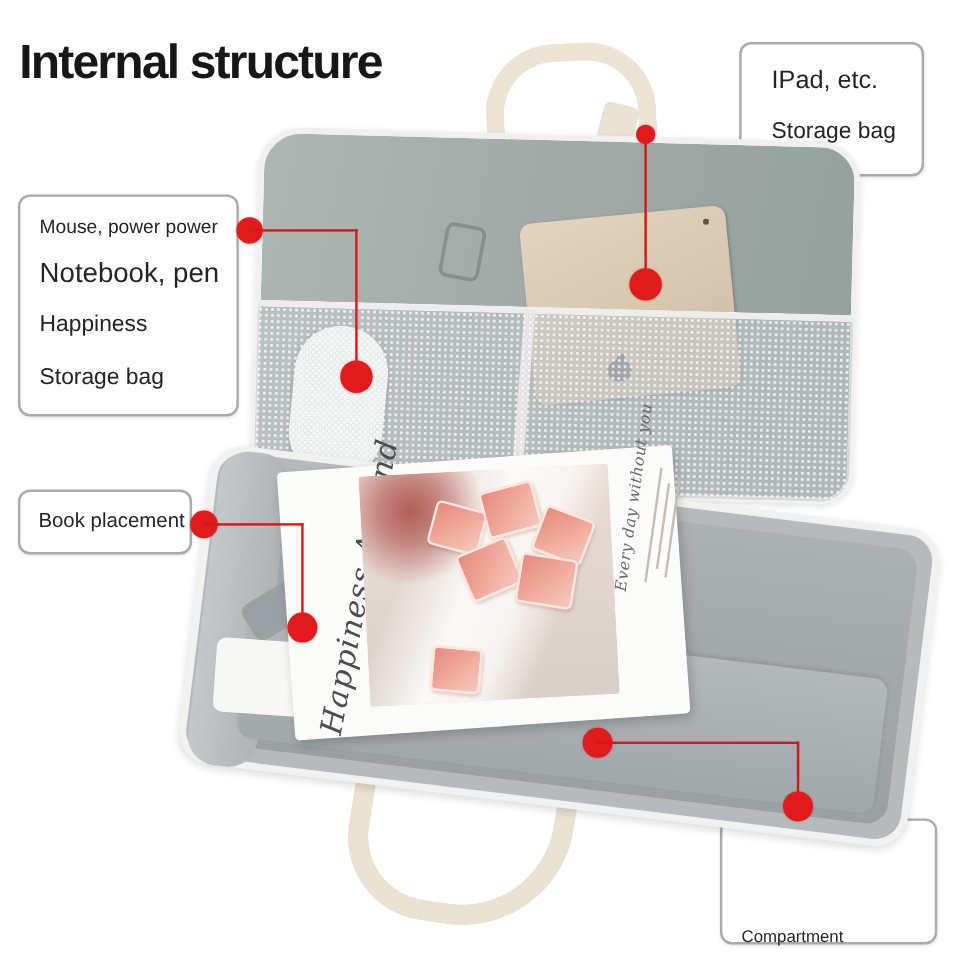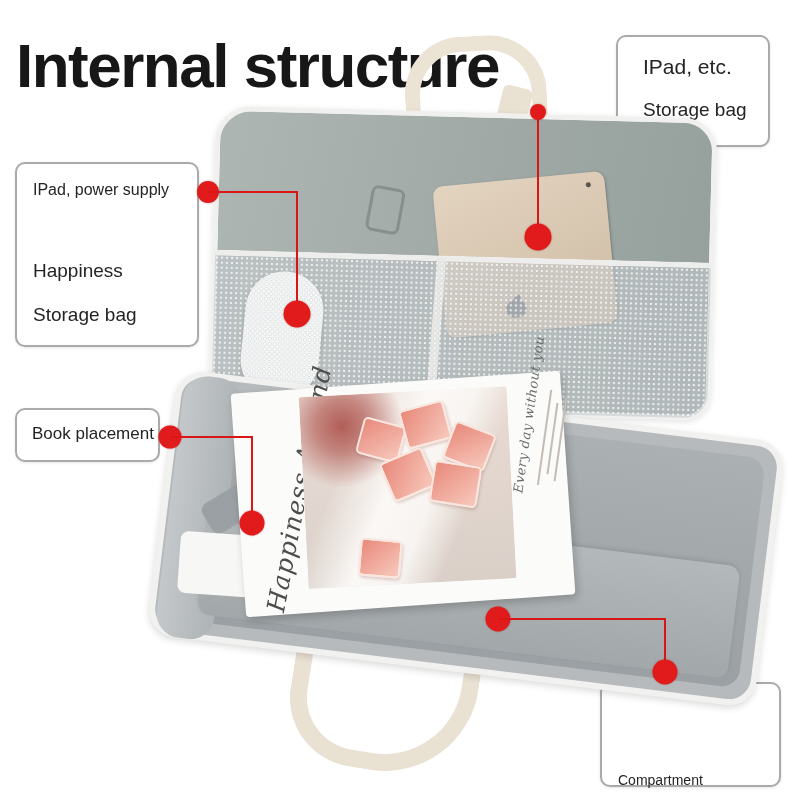--- a/index.html
+++ b/index.html
@@ -2,21 +2,21 @@
 <html><head>
 <meta charset="utf-8">
 <style>
   html,body{margin:0;padding:0;background:#ffffff;}
   #stage{
     position:relative;width:800px;height:800px;background:#ffffff;overflow:hidden;
     font-family:"Liberation Sans", sans-serif;color:#222;
   }
   
   .page-title{
-    position:absolute;left:16px;top:30px;font-size:62px;font-weight:bold;
+    position:absolute;left:16px;top:30px;font-size:40px;font-weight:bold;
     letter-spacing:-1.5px;color:#171717;
   }
   
   .callout{
     position:absolute;background:#fff;border:2px solid #aaaaaa;border-radius:10px;
     box-shadow:0 1px 3px rgba(0,0,0,0.10);color:#242424;
   }
   .callout .l{position:absolute;font-weight:normal;white-space:nowrap;}
   #box-ipad{left:616px;top:35px;width:150px;height:108px;}
   #box-ipad .l1{left:25px;top:18px;font-size:21px;}
@@ -215,21 +215,22 @@
   <div class="rline" style="left:498px;top:618px;width:168px;height:2px;"></div>
   <div class="rline" style="left:664px;top:618px;width:2px;height:55px;"></div>
   <div class="rdot" style="left:665px;top:672px;width:25px;height:25px;"></div>
 
   <div class="callout" id="box-ipad">
     <div class="l l1">IPad, etc.</div>
     <div class="l l2">Storage bag</div>
   </div>
 
   <div class="callout" id="box-left">
-    <div class="l l1">IPad, power supply</div>
+    <div class="l l1">Mouse, power power</div>
+    <div class="l l2">Notebook, pen</div>
     <div class="l l3">Happiness</div>
     <div class="l l4">Storage bag</div>
   </div>
 
   <div class="callout" id="box-book">
     <div class="l l1">Book placement</div>
   </div>
 
   <div class="callout" id="box-laptop">
     <div class="l l2">Compartment</div>

